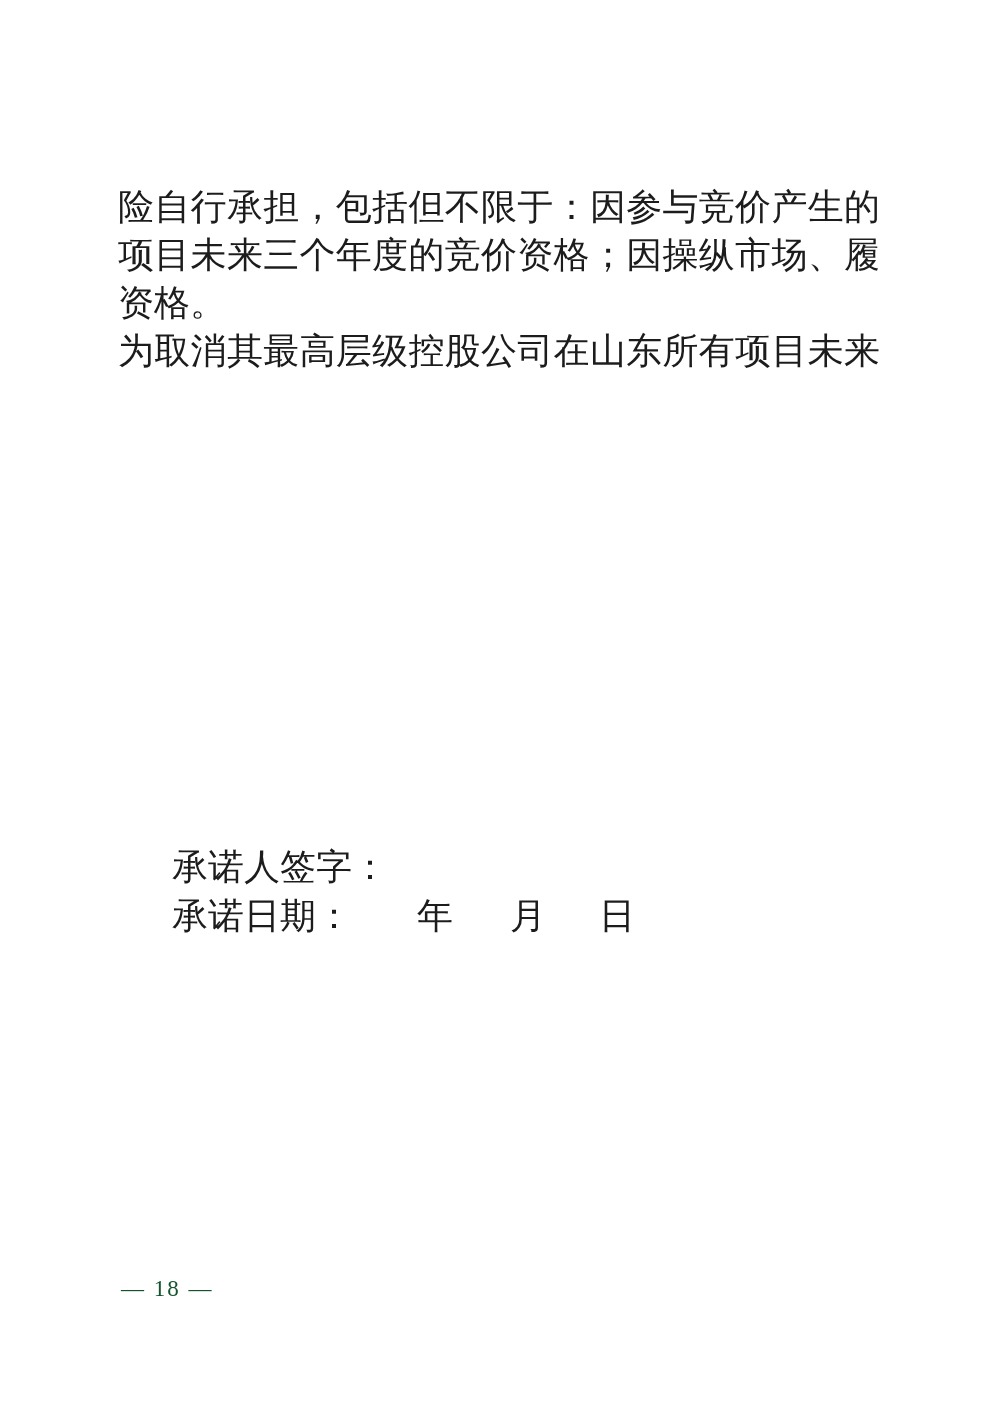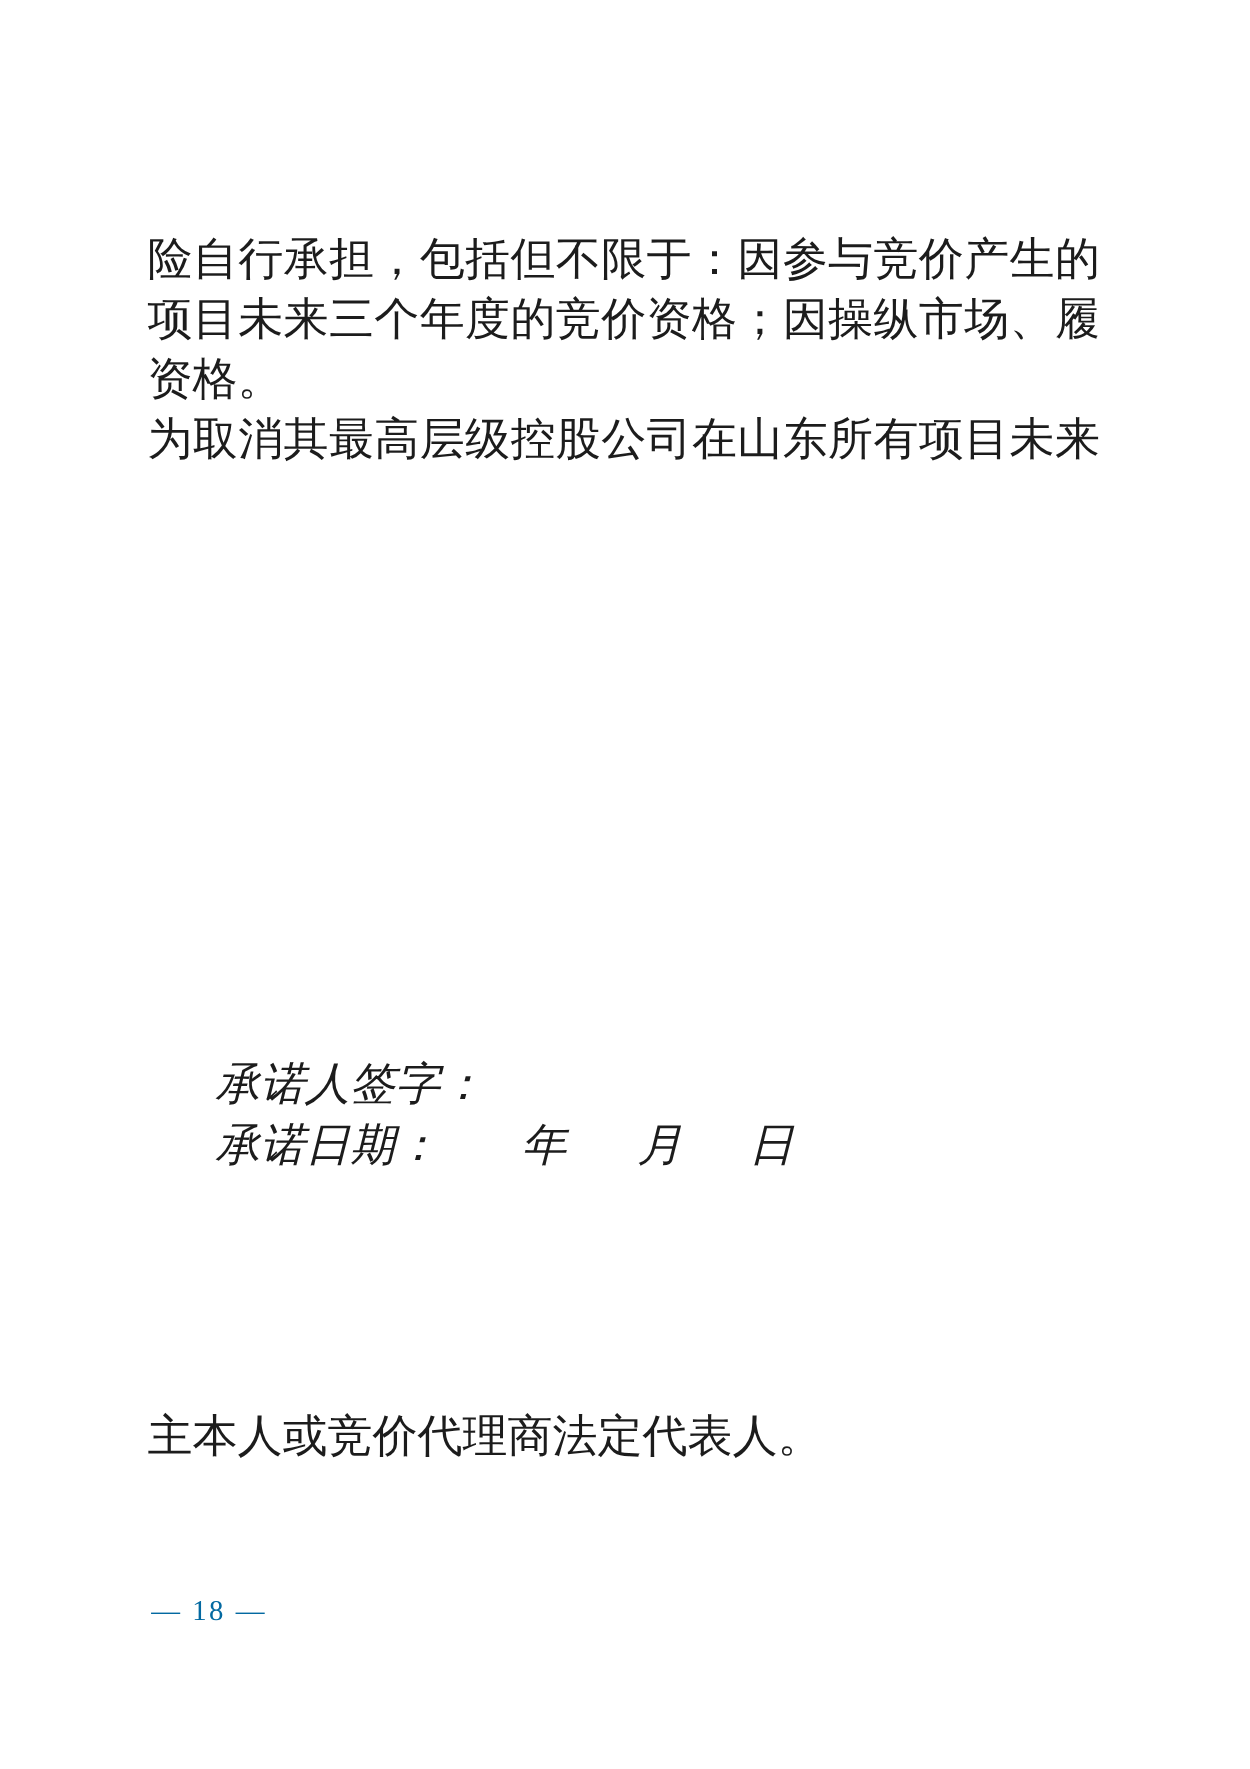--- a/index.html
+++ b/index.html
@@ -34,35 +34,34 @@
     text-align: justify;
     text-align-last: justify;
   }
   .indent2 {
     text-indent: 54px; 
   }
   .sig-block .ln {
     height: 49px;
     line-height: 49px;
     padding-left: 54px;
-    font-style: italic;
   }
   .date-part {
     display: inline-block;
   }
   .gap-year  { margin-left: 56px; }
   .gap-month { margin-left: 48px; }
   .gap-day   { margin-left: 44px; }
   .footer {
     position: absolute;
     left: 121px;
     top: 1276px;
     font-size: 23px;
     letter-spacing: 2px;
-    color: #0369a1;
+    color: #14532d;
   }
 </style>
 </head>
 <body>
 
 <div class="page">
 
   <div class="block" style="top:183px">
     <div class="ln jl">险自行承担，包括但不限于：因参与竞价产生的边际机组机制电</div>
     <div class="ln jl">项目未来三个年度的竞价资格；因操纵市场、履约保函造假等行</div>
@@ -75,18 +74,17 @@
     <div class="ln">承诺人签字：</div>
     <div class="ln">
       <span class="date-part">承诺日期：</span>
       <span class="date-part gap-year">年</span>
       <span class="date-part gap-month">月</span>
       <span class="date-part gap-day">日</span>
     </div>
   </div>
 
   <div class="block" style="top:1125px">
-    <div class="ln">主本人或竞价代理商法定代表人。</div>
   </div>
 
   <div class="footer">— 18 —</div>
 
 </div>
 
 </body></html>

